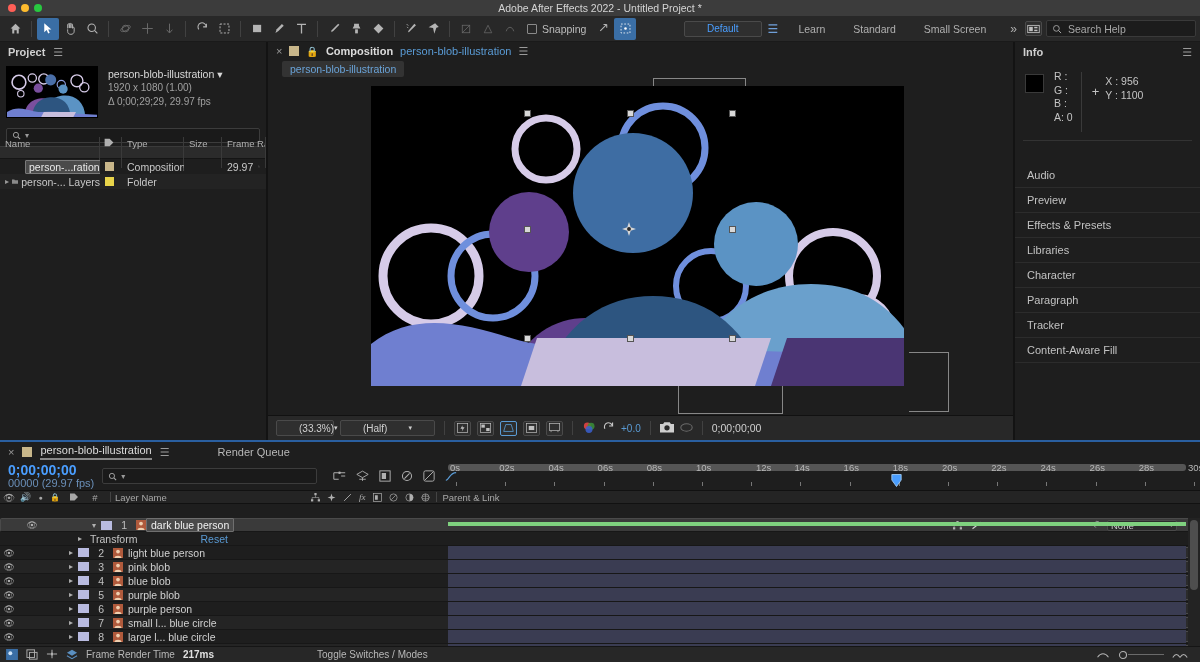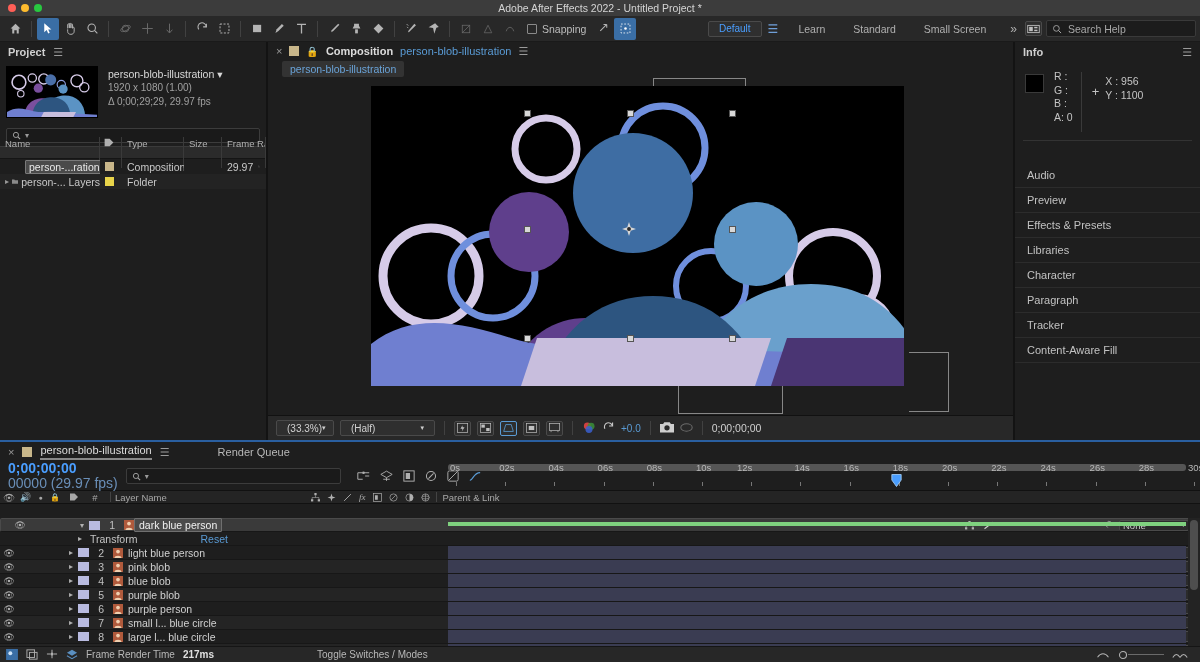--- a/index.html
+++ b/index.html
@@ -105,21 +105,21 @@
   .canvas{ position:absolute; left:103px; top:8px; width:533px; height:300px;
            background:#000; overflow:hidden; }
   .guide{ position:absolute; border:1px solid #9a9a9a; opacity:.85; }
   .handle{ position:absolute; width:7px; height:7px; background:#d8d8d8;
            border:1px solid #555; }
   .anchor{ position:absolute; width:14px; height:14px; }
   .viewerbar{ height:25px; background:#282828; border-top:1px solid #111;
               display:flex; align-items:center; gap:6px; padding:0 8px; }
   .sel{ height:16px; background:#2f2f2f; border:1px solid #4a4a4a; border-radius:2px;
         display:flex; align-items:center; justify-content:space-between;
-        padding:0 10px; font-size:10px; color:#d0d0d0; }
+        padding:0 22px; font-size:10px; color:#d0d0d0; }
   .vbtn{ width:17px; height:15px; display:flex; align-items:center; justify-content:center;
          background:#2e2e2e; border:1px solid #4a4a4a; border-radius:2px; color:#c0c0c0; }
   .vsep{ width:1px; height:14px; background:#414141; margin:0 3px; }
   .tc{ font-size:10.5px; color:#d0d0d0; }
   .plus{ font-size:10px; color:#5a9bd5; }
 
   
   .rightp{ width:185px; background:#1e1e1e; display:flex; flex-direction:column; }
   .rtitle{ height:20px; display:flex; align-items:center; justify-content:space-between;
            padding:0 8px; }
@@ -136,21 +136,21 @@
   
   .timeline{ position:absolute; top:440px; left:0; right:0; bottom:0;
              background:#1e1e1e; border-top:2px solid #2a5fa0; }
   .tltabs{ height:20px; display:flex; align-items:center; gap:8px; padding:0 8px; }
   .tltabs .x{ color:#999; font-size:11px; }
   .tltabs .nm{ font-size:11px; color:#dcdcdc; border-bottom:2px solid #888; padding-bottom:2px; }
   .tltabs .rq{ font-size:11px; color:#b8b8b8; margin-left:40px; }
   .tlctl{ height:28px; display:flex; align-items:center; padding:0 8px; gap:8px;
           position:relative; }
   .cur{ font-size:14px; color:#4a9eff; font-weight:bold; line-height:14px; }
-  .curfr{ font-size:14px; color:#6a8fb8; }
+  .curfr{ font-size:11px; color:#6a8fb8; }
   .tlsearch{ width:215px; height:16px; background:#1a1a1a; border:1px solid #3c3c3c;
              border-radius:2px; display:flex; align-items:center; padding:0 5px; gap:4px; }
   .tlicons{ display:flex; gap:10px; margin-left:8px; color:#b0b0b0; }
   .ruler{ position:absolute; left:448px; right:0; top:0; height:28px; }
   .rulerbar{ position:absolute; left:0; right:14px; top:2px; height:7px;
              background:#555; border-radius:3px; }
   .rulermark{ position:absolute; top:0; font-size:9.5px; color:#b8b8b8; }
   .rulertick{ position:absolute; width:1px; height:4px; background:#777; top:20px; }
   .playhead{ position:absolute; top:1px; width:11px; height:13px; }
   .lheadrow{ height:14px; background:#242424; border-top:1px solid #111;
@@ -700,21 +700,21 @@
             <div class="rulermark" style="left: 51.2px;">02s</div>
             <div class="rulertick" style="left: 57.2px;"></div>
             <div class="rulermark" style="left: 100.4px;">04s</div>
             <div class="rulertick" style="left: 106.4px;"></div>
             <div class="rulermark" style="left: 149.6px;">06s</div>
             <div class="rulertick" style="left: 155.6px;"></div>
             <div class="rulermark" style="left: 198.8px;">08s</div>
             <div class="rulertick" style="left: 204.8px;"></div>
             <div class="rulermark" style="left: 248px;">10s</div>
             <div class="rulertick" style="left: 254px;"></div>
-            <div class="rulermark" style="left: 289px;">12s</div>
+            <div class="rulermark" style="left: 308px;">12s</div>
             <div class="rulertick" style="left: 303.2px;"></div>
             <div class="rulermark" style="left: 346.4px;">14s</div>
             <div class="rulertick" style="left: 352.4px;"></div>
             <div class="rulermark" style="left: 395.6px;">16s</div>
             <div class="rulertick" style="left: 401.6px;"></div>
             <div class="rulermark" style="left: 444.8px;">18s</div>
             <div class="rulertick" style="left: 450.8px;"></div>
             <div class="rulermark" style="left: 494px;">20s</div>
             <div class="rulertick" style="left: 500px;"></div>
             <div class="rulermark" style="left: 543.2px;">22s</div>

